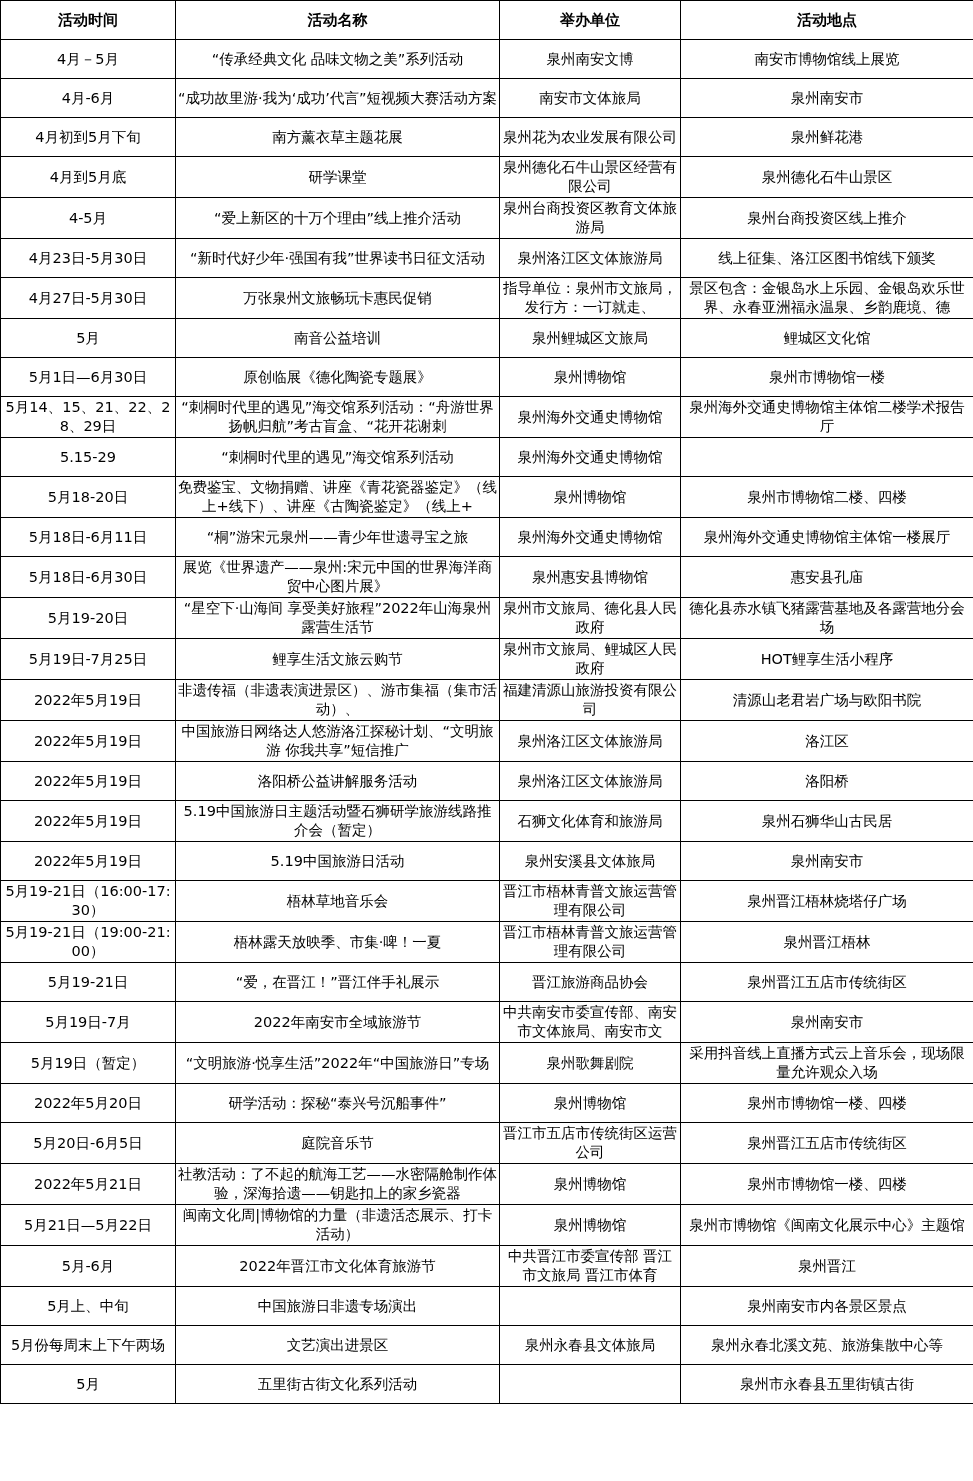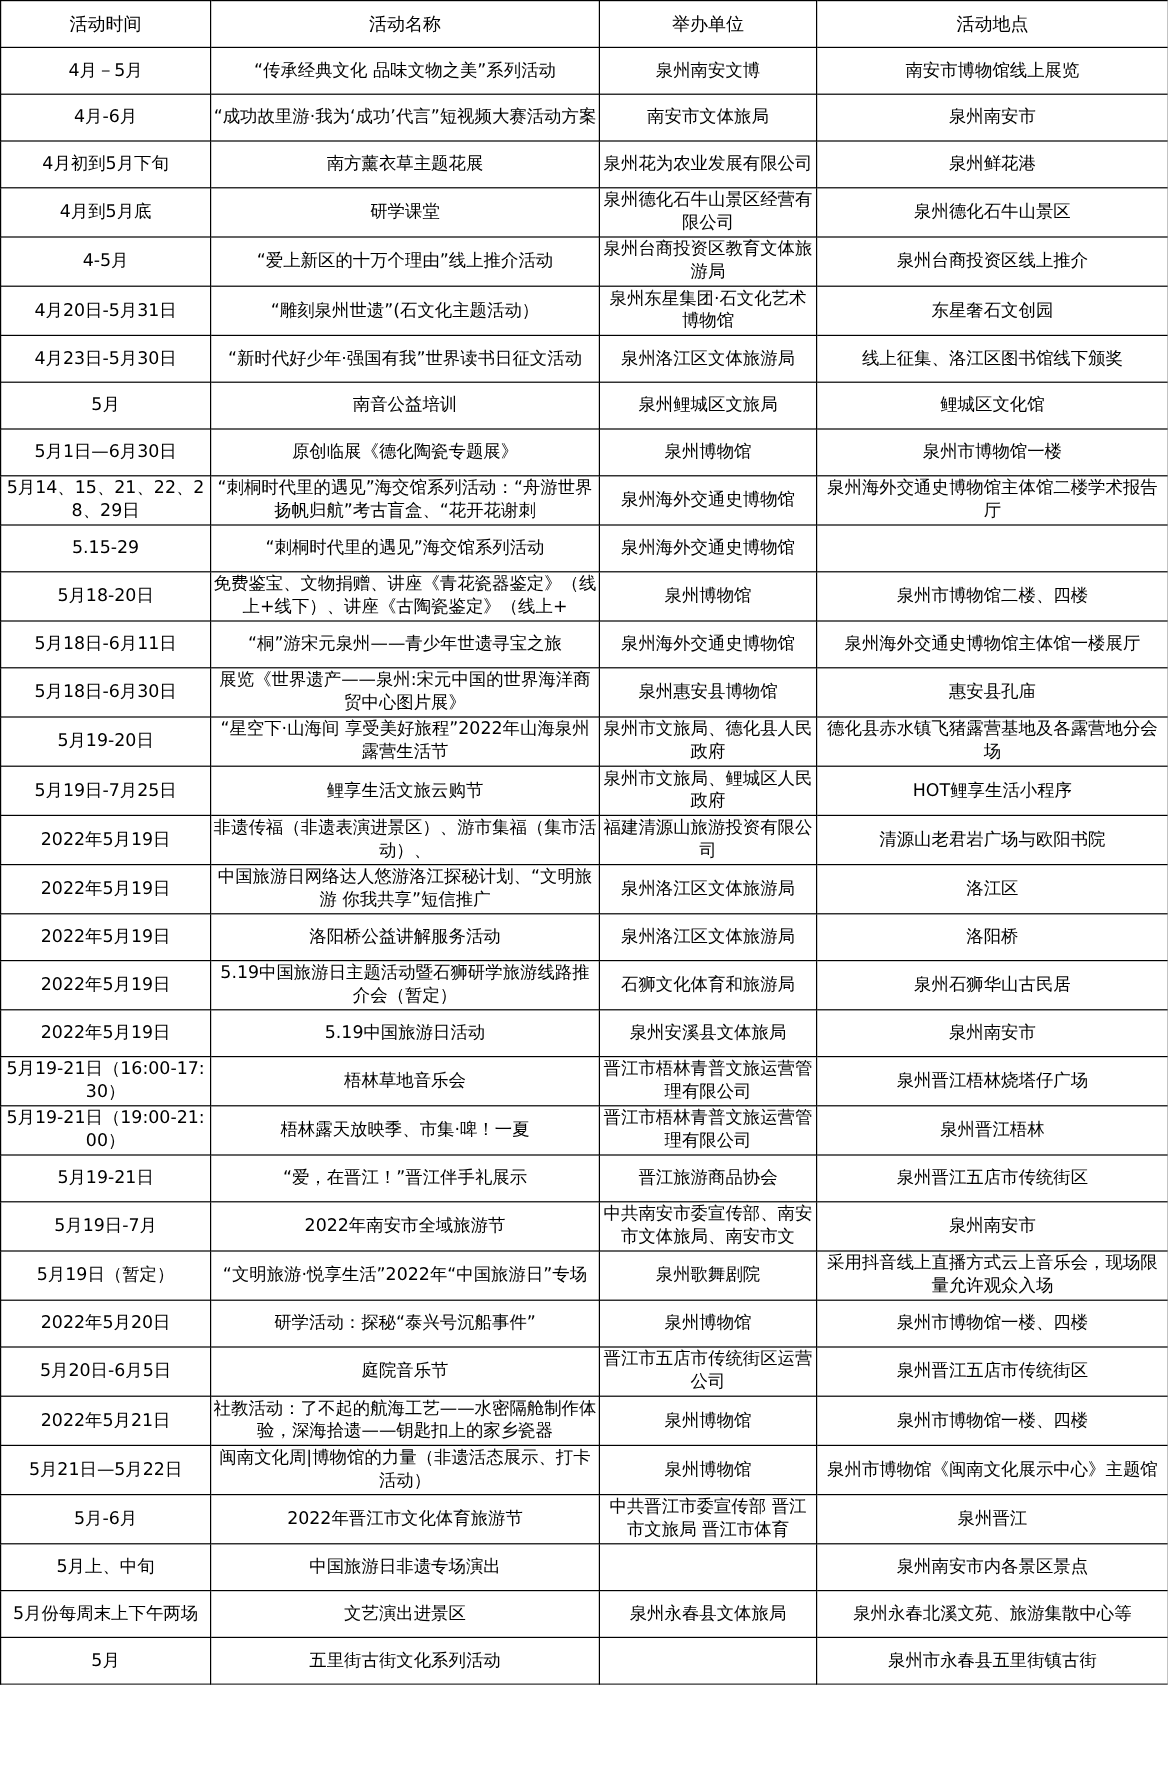--- a/index.html
+++ b/index.html
@@ -25,21 +25,21 @@
     border: 1px solid #000000;
     text-align: center;
     vertical-align: middle;
     padding: 1px 2px;
     line-height: 19px;
     height: 36px;
     overflow: hidden;
     word-break: break-all;
   }
   table.events th {
-    font-weight: normal;
+    font-weight: bold;
     font-size: 15px;
   }
   col.c-time  { width: 175px; }
   col.c-name  { width: 324px; }
   col.c-org   { width: 181px; }
   col.c-place { width: 293px; }
 </style>
 </head>
 <body>
 
@@ -84,30 +84,30 @@
           <td>泉州德化石牛山景区经营有限公司</td>
           <td>泉州德化石牛山景区</td>
         </tr>
         <tr>
           <td>4-5月</td>
           <td>“爱上新区的十万个理由”线上推介活动</td>
           <td>泉州台商投资区教育文体旅游局</td>
           <td>泉州台商投资区线上推介</td>
         </tr>
         <tr>
-          <td>4月20日-5月31日</td>
-          <td>“雕刻泉州世遗”(石文化主题活动）</td>
-          <td>泉州东星集团·石文化艺术博物馆</td>
-          <td>东星奢石文创园</td>
-        </tr>
-        <tr>
           <td>4月23日-5月30日</td>
           <td>“新时代好少年·强国有我”世界读书日征文活动</td>
           <td>泉州洛江区文体旅游局</td>
           <td>线上征集、洛江区图书馆线下颁奖</td>
+        </tr>
+        <tr>
+          <td>4月27日-5月30日</td>
+          <td>万张泉州文旅畅玩卡惠民促销</td>
+          <td>指导单位：泉州市文旅局，发行方：一订就走、</td>
+          <td>景区包含：金银岛水上乐园、金银岛欢乐世界、永春亚洲福永温泉、乡韵鹿境、德</td>
         </tr>
         <tr>
           <td>5月</td>
           <td>南音公益培训</td>
           <td>泉州鲤城区文旅局</td>
           <td>鲤城区文化馆</td>
         </tr>
         <tr>
           <td>5月1日—6月30日</td>
           <td>原创临展《德化陶瓷专题展》</td>

